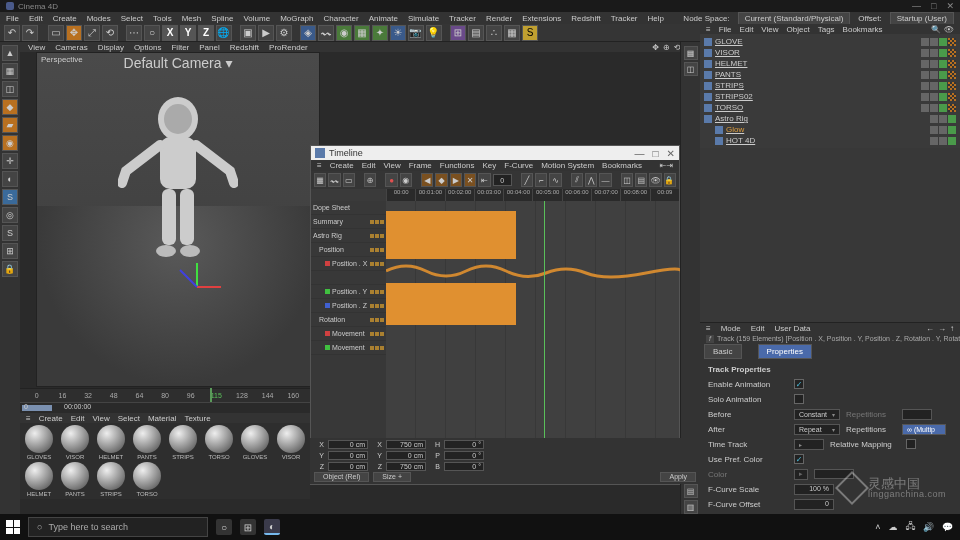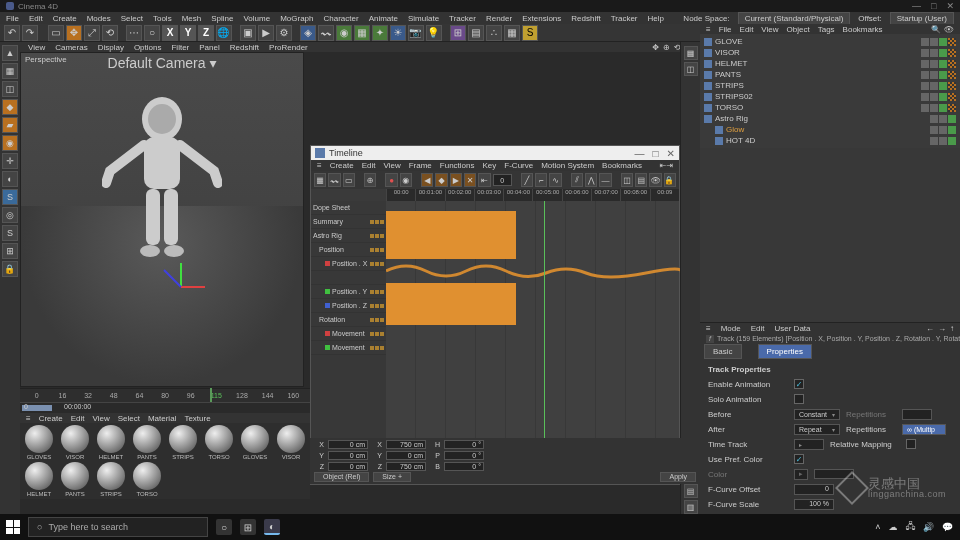--- a/index.html
+++ b/index.html
@@ -32,21 +32,21 @@
 .viewbar span { cursor:pointer; }
 .viewbar .arrows { margin-left:auto; display:flex; gap:4px; }
 
 
 .leftstrip { position:absolute; left:0; top:42px; width:20px; bottom:26px; background:#333; display:flex; flex-direction:column; gap:2px; padding-top:3px; align-items:center; }
 .leftstrip .ico { width:16px; height:16px; background:#444; border:1px solid #555; display:flex; align-items:center; justify-content:center; font-size:9px; cursor:pointer; }
 .leftstrip .ico.orange { background:#b87020; }
 .leftstrip .ico.blue { background:#3a6a9a; }
 
 
-.viewport { position:absolute; left:20px; top:52px; width:284px; height:335px; background:linear-gradient(#4a4a4a,#3a3a3a); border:1px solid #222; overflow:hidden;padding-left:13px; }
+.viewport { position:absolute; left:36px; top:52px; width:284px; height:335px; background:linear-gradient(#4a4a4a,#3a3a3a); border:1px solid #222; overflow:hidden;padding-left:13px; }
 .viewport .persplabel { position:absolute; left:4px; top:2px; font-size:8px; color:#ccc; z-index:5; }
 .viewport .camlabel { position:absolute; left:50%; transform:translateX(-50%); top:2px; font-size:14px; color:#ccc; z-index:5; }
 .viewport .terrain { position:absolute; left:0; right:0; bottom:0; height:180px; background:radial-gradient(ellipse at 50% 20%, #5a5a5a, #3a3a3a 70%); }
 .viewport .astronaut { position:absolute; left:50%; top:40px; transform:translateX(-50%); width:120px; height:200px; }
 .viewport svg { width:100%; height:100%; }
 .viewport .gizmo { position:absolute; left:140px; top:210px; width:40px; height:40px; }
 .viewport .gizmo .ax { position:absolute; width:2px; height:24px; left:19px; top:0; }
 .viewport .gizmo .ax.r { background:#e04040; transform:rotate(90deg); transform-origin:bottom; }
 .viewport .gizmo .ax.g { background:#40e040; }
 .viewport .gizmo .ax.b { background:#4040e0; transform:rotate(-45deg); transform-origin:bottom; }
@@ -100,21 +100,21 @@
 .tlwin .tlcurves .b2 { left:0; top:82px; width:130px; height:42px; }
 .tlwin .tlcurves .curve { position:absolute; left:0; top:58px; width:295px; height:24px; }
 .tlwin .tlcurves .playhead { position:absolute; top:0; bottom:0; left:158px; width:1px; background:#5ac05a; }
 .tlwin .tlstatus { height:12px; background:#2e2e2e; font-size:7px; color:#aaa; display:flex; align-items:center; padding:0 6px; }
 
 
 .rightcol { position:absolute; right:0; top:24px; width:260px; bottom:26px; background:#333; display:flex; flex-direction:column; }
 .rightcol .objmenu { height:10px; display:flex; gap:8px; padding:0 6px; font-size:8px; color:#ccc; align-items:center; }
 .rightcol .objmenu .oarrows { margin-left:auto; display:flex; gap:3px; }
 .rightcol .objlist { background:#3a3a3a; padding:2px 0; }
-.rightcol .objrow { height:11px; display:flex; align-items:center; padding:0 4px; gap:3px; font-size:8px; }
+.rightcol .objrow { height:11px; display:flex; align-items:center; padding:0 4px; gap:3px; font-size:8px;text-decoration:underline; }
 .rightcol .objrow .oicon { width:8px; height:8px; background:#5a7aaa; }
 .rightcol .objrow .oname { flex:1; color:#ccc; }
 .rightcol .objrow .tagstrip { display:flex; gap:1px; }
 .rightcol .objrow .tag { width:8px; height:8px; }
 .rightcol .objrow .tag.gray { background:#666; }
 .rightcol .objrow .tag.green { background:#4a9a4a; }
 .rightcol .objrow .tag.check { background:#b87020; background-image:linear-gradient(45deg,#333 25%,transparent 25%,transparent 75%,#333 75%),linear-gradient(45deg,#333 25%,transparent 25%,transparent 75%,#333 75%); background-size:4px 4px; background-position:0 0,2px 2px; }
 .rightcol .objrow.sel .oname { color:#e0a040; }
 .rightcol .objrow .ind { width:8px; }
 .rightcol .spacer-row { flex:1; background:#383838; }
@@ -721,26 +721,26 @@
       <div class="prow">
           <span class="plabel">Use Pref. Color</span>
           <span class="pchk">✓</span>
         </div>
       <div class="prow">
           <span class="plabel" style="color:#777">Color</span>
           <span class="pnum" style="min-width:12px;color:#666">▸</span>
           <span class="pswatch"></span>
         </div>
       <div class="prow">
+          <span class="plabel">F-Curve Scale</span>
+          <span class="pnum">100 %</span>
+        </div>
+      <div class="prow">
           <span class="plabel">F-Curve Offset</span>
           <span class="pnum">0</span>
-        </div>
-      <div class="prow">
-          <span class="plabel">F-Curve Scale</span>
-          <span class="pnum">100 %</span>
         </div>
     </div>
   </div>
 </div>
 
 <div class="rightstrip">
   <div class="rs">▦</div>
   <div class="rs">◫</div>
   <div style="flex:1"></div>
   <div class="rs">▤</div>

